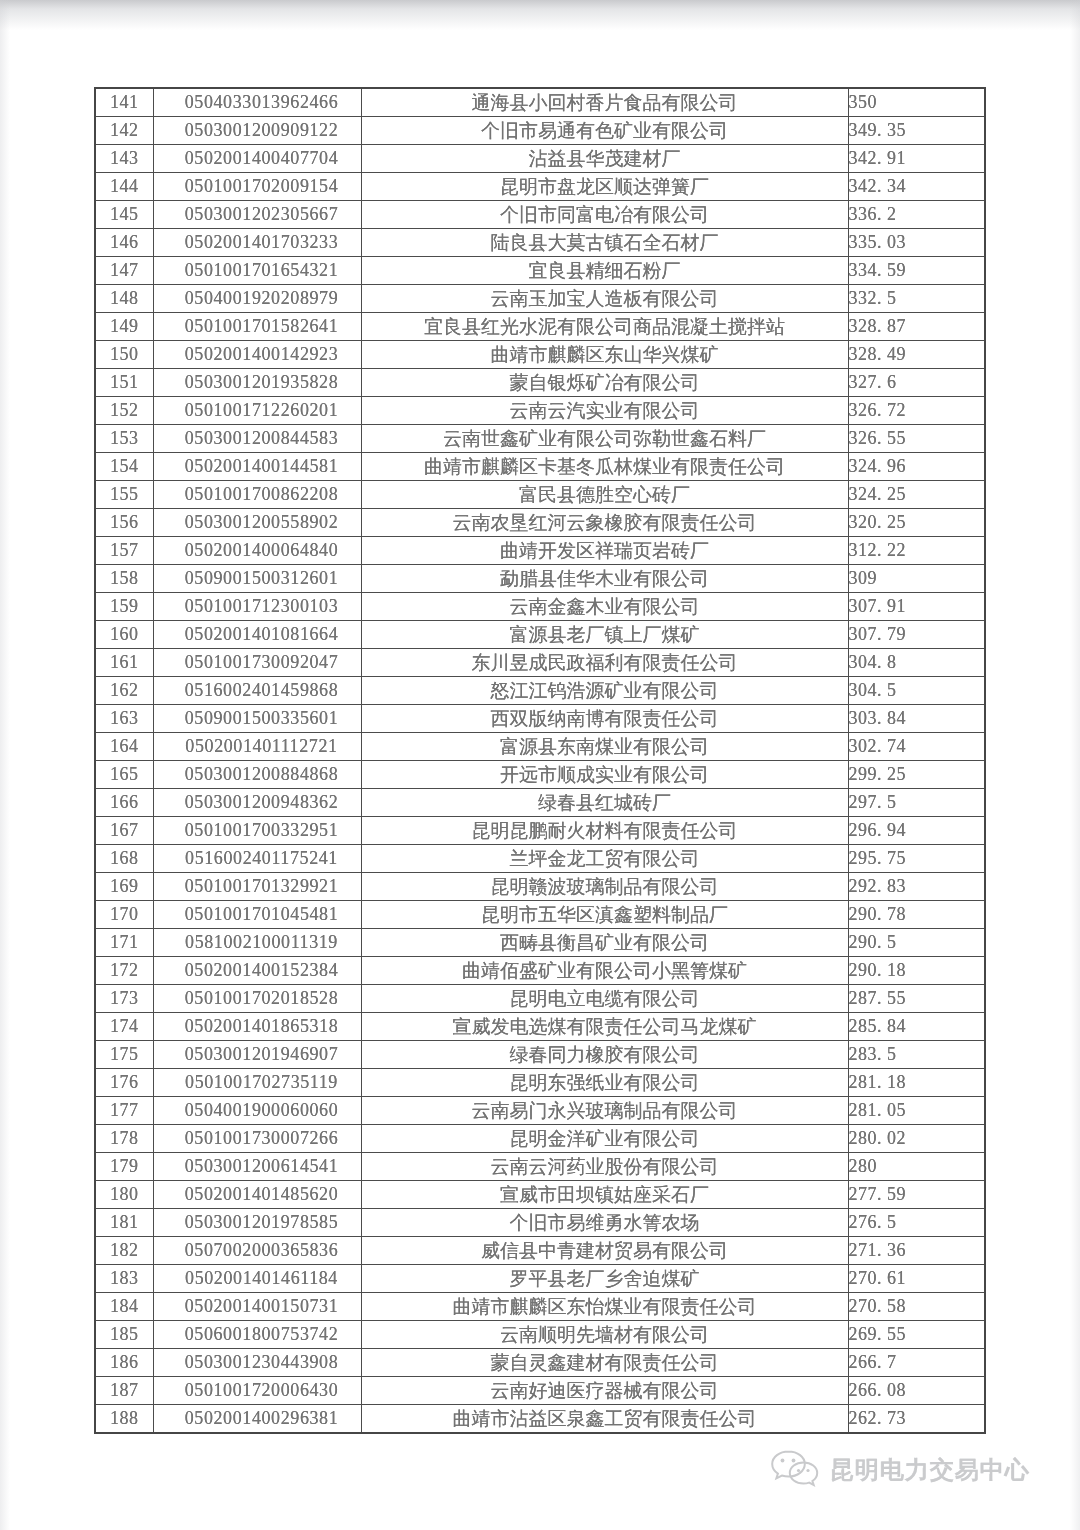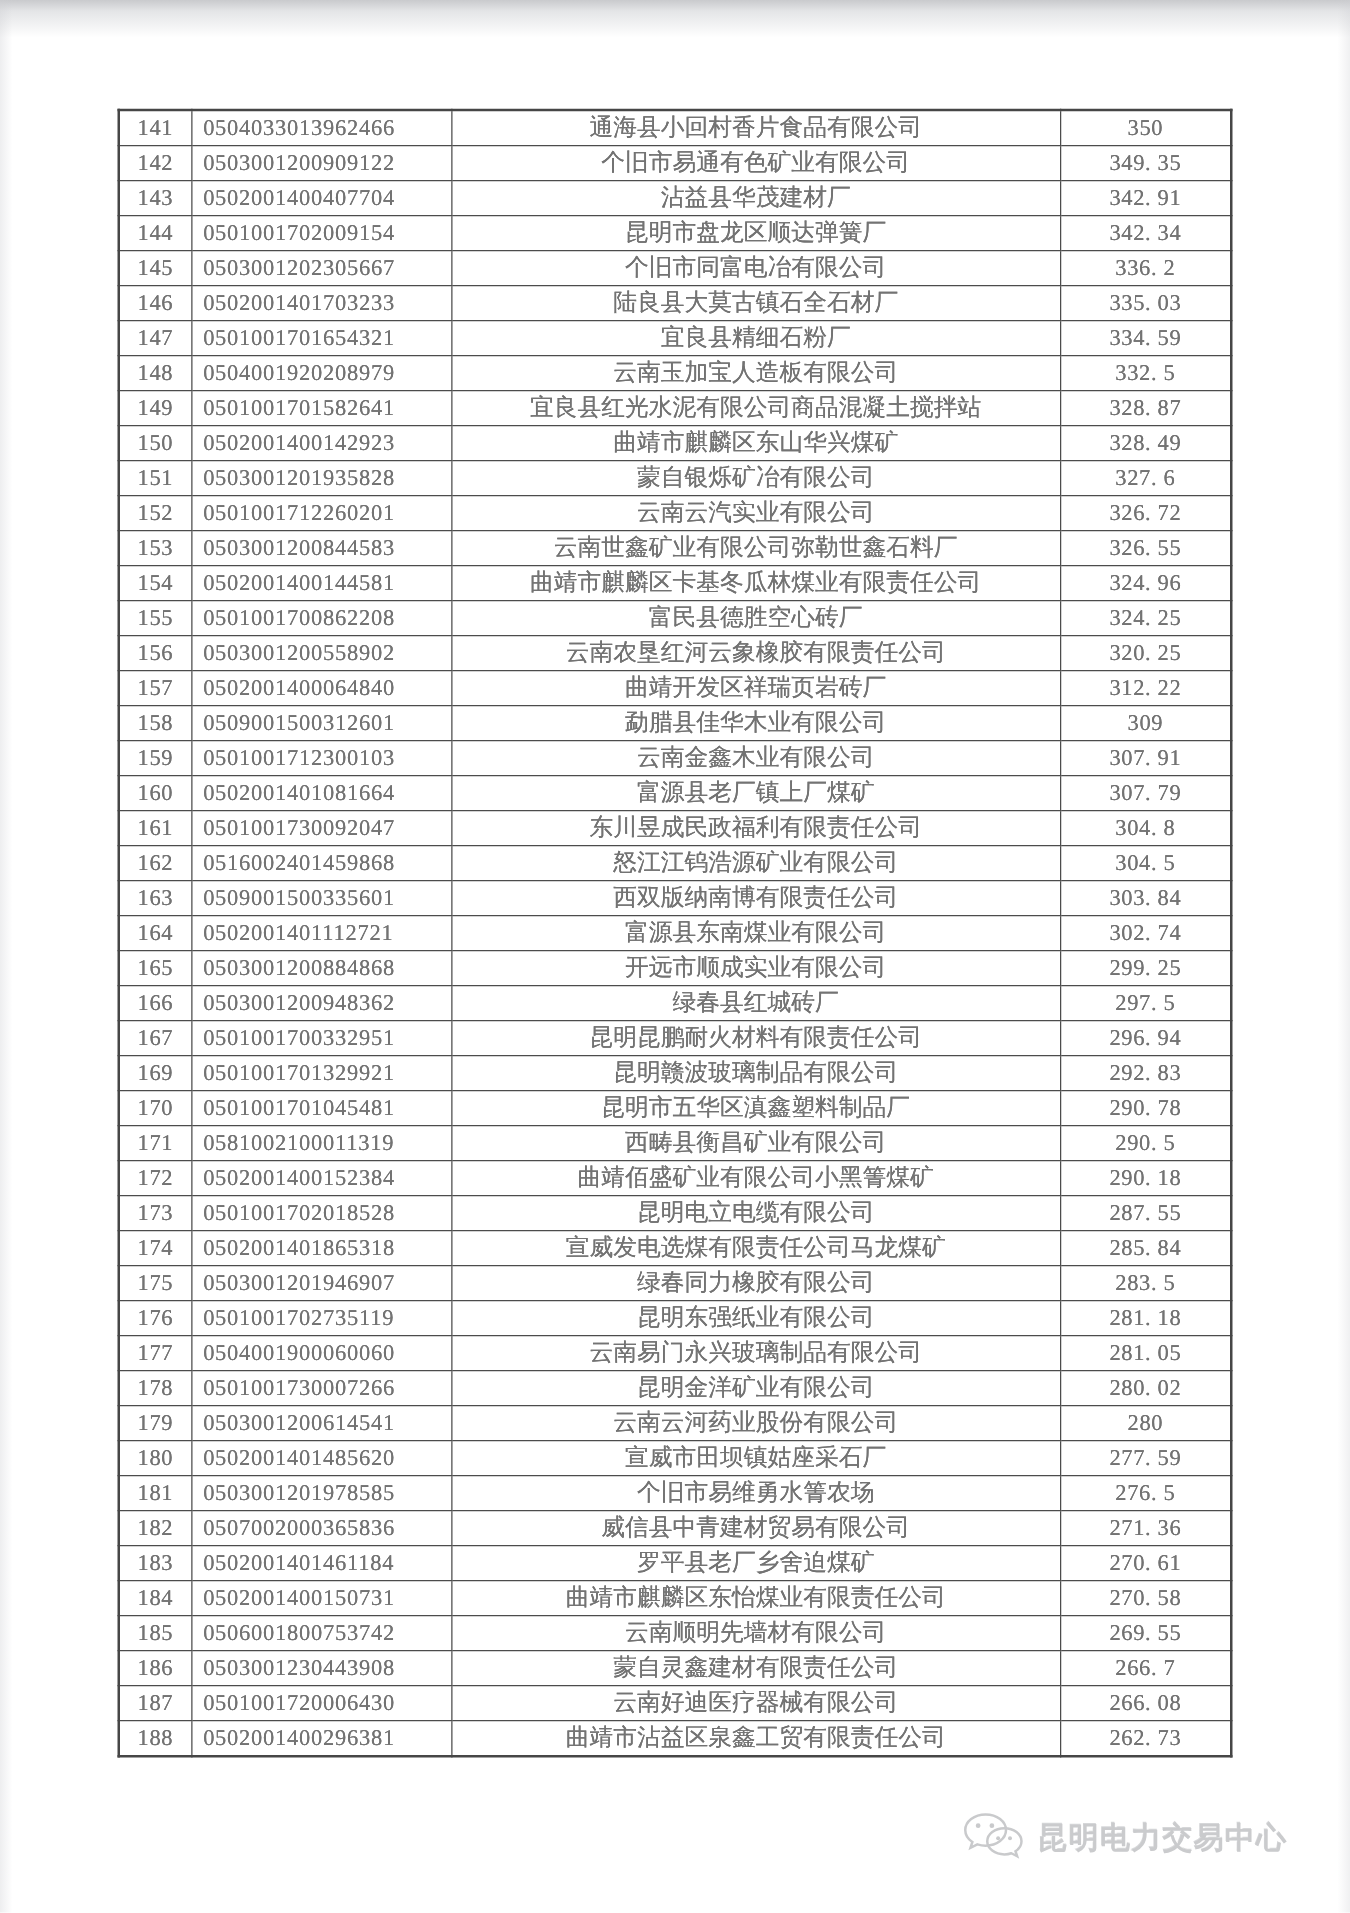--- a/index.html
+++ b/index.html
@@ -53,23 +53,23 @@
     overflow: hidden;
     text-shadow: 0 0 0.5px rgba(60,60,60,0.75);
   }
   .ranking-table { border: 2px solid #464646; }
   col.c-no      { width: 58px; }
   col.c-id      { width: 208px; }
   col.c-company { width: 487px; }
   col.c-value   { width: 137px; }
 
   td.cell-no      { text-align: center; letter-spacing: 0.5px; }
-  td.cell-id      { text-align: left; padding-left: 9px; letter-spacing: 0.6px; }
+  td.cell-id      { text-align: center; padding-left: 9px; letter-spacing: 0.6px; }
   td.cell-company { text-align: center; font-size: 19px; }
-  td.cell-value   { text-align: center; letter-spacing: 0.5px; }
+  td.cell-value   { text-align: left; letter-spacing: 0.5px; }
 
   .footer-watermark {
     position: absolute;
     left: 768px;
     top: 1448px;
     display: flex;
     align-items: center;
     gap: 10px;
     color: #c7c8ca;
   }
@@ -253,20 +253,26 @@
         <td class="cell-no">166</td>
         <td class="cell-id">0503001200948362</td>
         <td class="cell-company">绿春县红城砖厂</td>
         <td class="cell-value">297. 5</td>
       </tr>
       <tr>
         <td class="cell-no">167</td>
         <td class="cell-id">0501001700332951</td>
         <td class="cell-company">昆明昆鹏耐火材料有限责任公司</td>
         <td class="cell-value">296. 94</td>
+      </tr>
+      <tr>
+        <td class="cell-no">168</td>
+        <td class="cell-id">0516002401175241</td>
+        <td class="cell-company">兰坪金龙工贸有限公司</td>
+        <td class="cell-value">295. 75</td>
       </tr>
       <tr>
         <td class="cell-no">169</td>
         <td class="cell-id">0501001701329921</td>
         <td class="cell-company">昆明赣波玻璃制品有限公司</td>
         <td class="cell-value">292. 83</td>
       </tr>
       <tr>
         <td class="cell-no">170</td>
         <td class="cell-id">0501001701045481</td>

